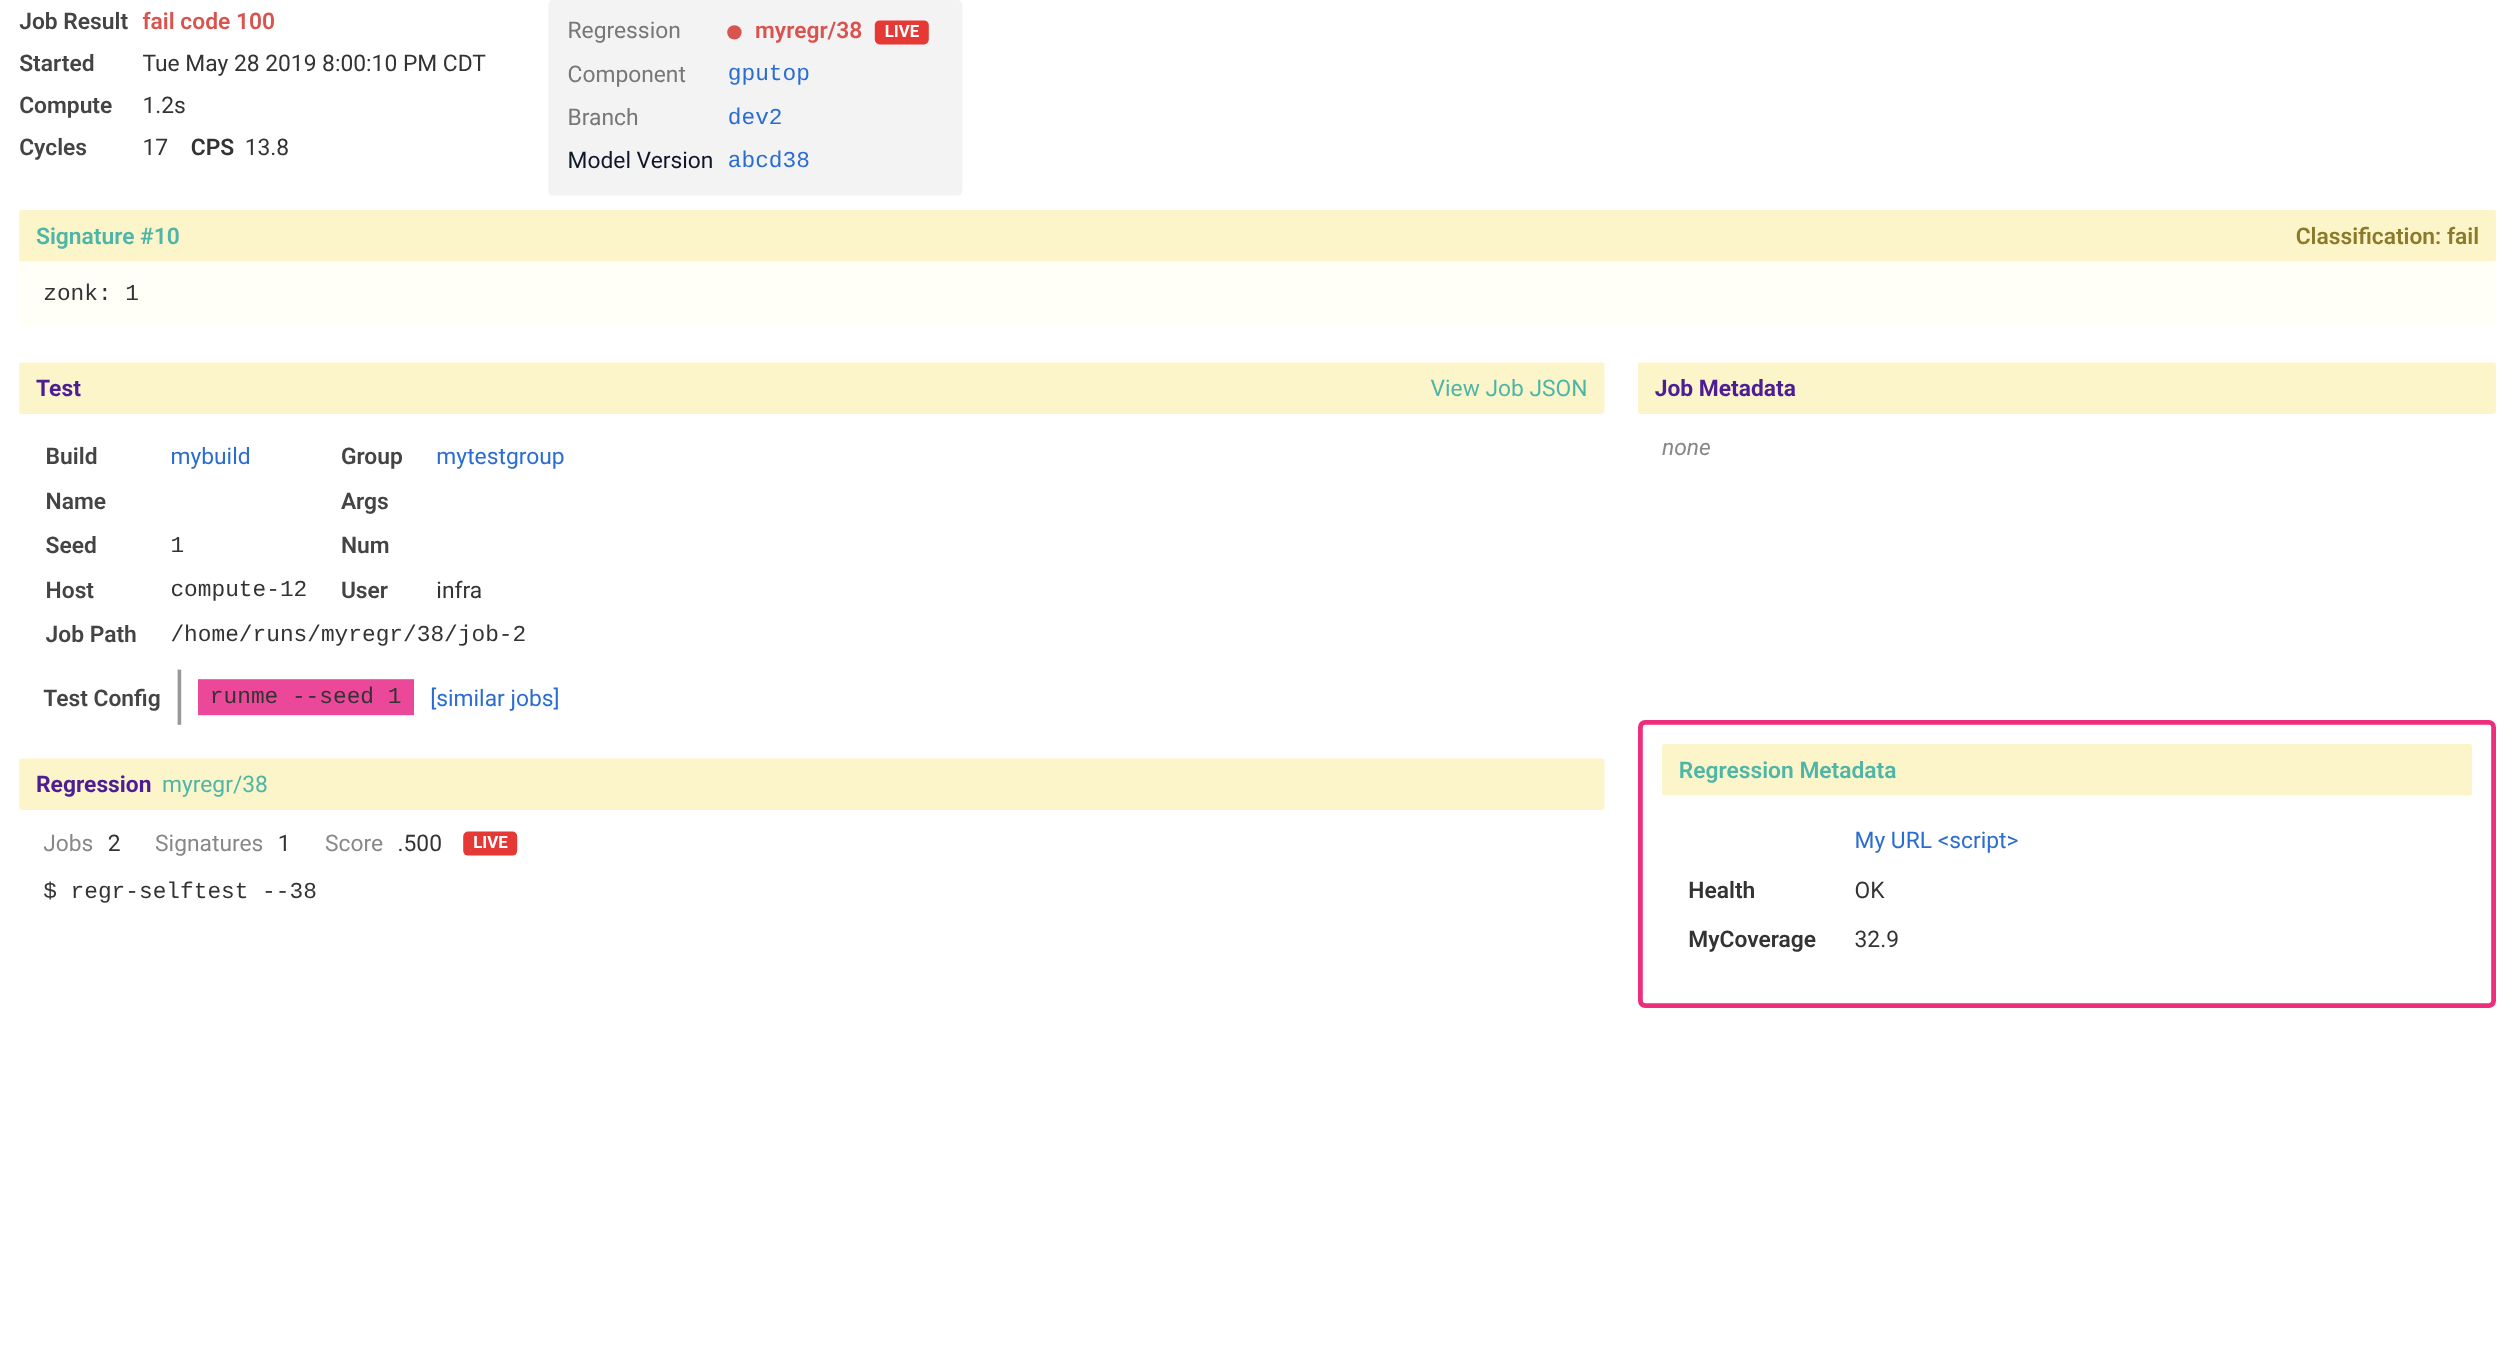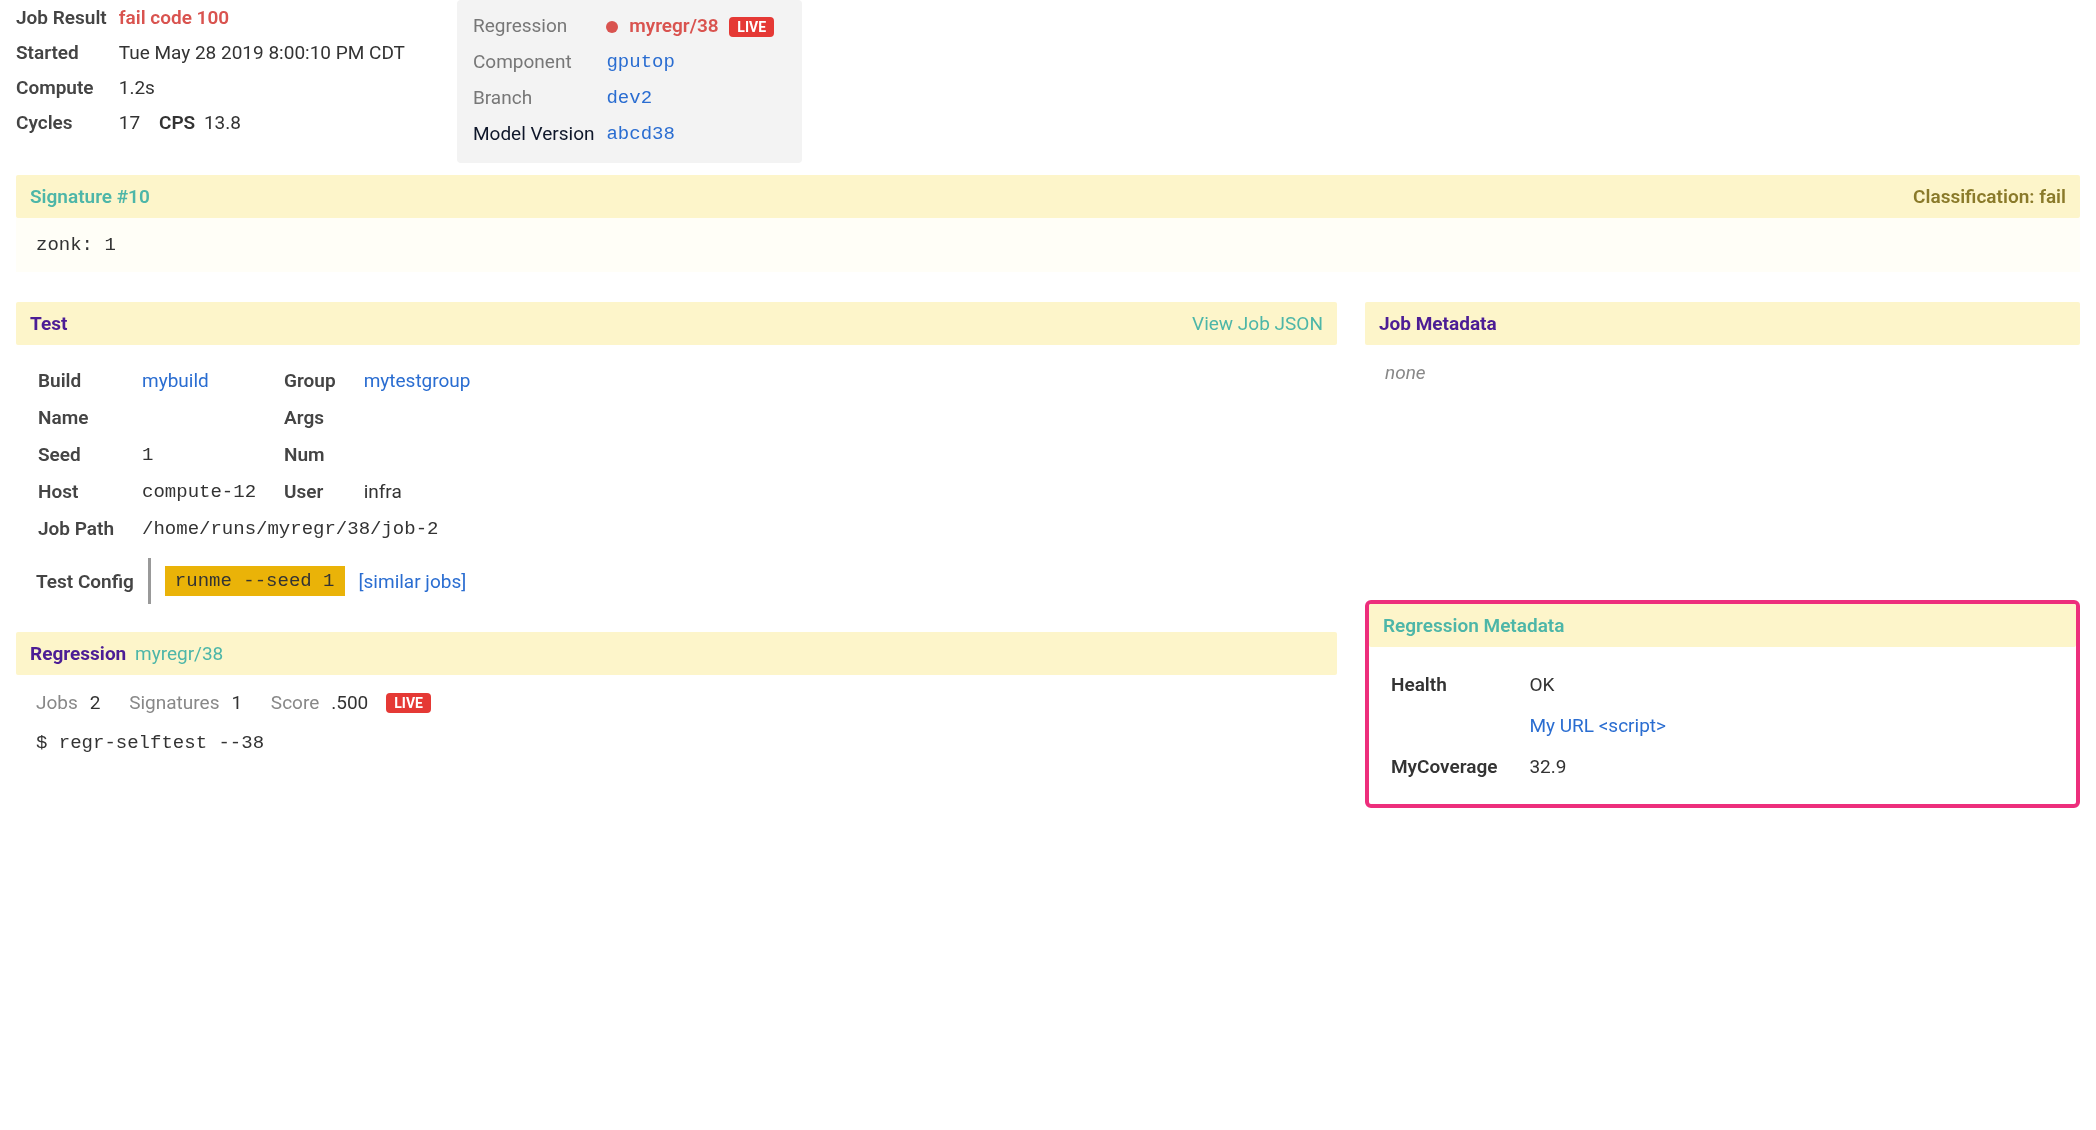--- a/index.html
+++ b/index.html
@@ -68,33 +68,33 @@
   .col-main { flex: 0 0 64%; }
   .col-side { flex: 1; }
 
   .test-grid td { padding: 6px 26px 6px 0; vertical-align: middle; }
   .test-grid td.key { font-weight: 600; color: #444; white-space: nowrap; }
 
   .config-row { display: flex; align-items: center; gap: 14px; margin-top: 10px; }
   .config-row .bar { width: 3px; height: 46px; background: #999; }
   .config-label { font-weight: 600; color: #444; }
   .cmd-box {
-    background: #eab308;
+    background: #ec4899;
     padding: 4px 10px;
     font-family: "SFMono-Regular", Consolas, "Liberation Mono", Menlo, monospace;
   }
 
   .meta-row { display: flex; align-items: center; gap: 12px; flex-wrap: wrap; }
   .meta-row .lbl { color: #888; }
   .meta-row .val { color: #333; }
 
   .highlight-box {
     border: 4px solid #ed2e7c;
     border-radius: 6px;
-    padding: 0;
+    padding: 16px;
   }
   .meta-grid td { padding: 8px 30px 8px 0; }
 </style>
 </head>
 <body>
 
 <div class="top-wrap">
   <table class="kv-table">
     <tbody>
         <tr>
@@ -248,26 +248,26 @@
 
     <div class="highlight-box">
       <div class="panel" style="margin-top:0;">
         <div class="panel-header">
           <a class="link-teal" style="font-weight:600;">Regression Metadata</a>
         </div>
         <div class="panel-body">
           <table class="meta-grid">
             <tbody>
                 <tr>
+              <td></td>
+              <td><a class="link">My URL &lt;script&gt;</a></td>
+            </tr>
+            <tr>
               <td style="font-weight:600;">Health</td>
               <td>OK</td>
-            </tr>
-            <tr>
-              <td></td>
-              <td><a class="link">My URL &lt;script&gt;</a></td>
             </tr>
             <tr>
               <td style="font-weight:600;">MyCoverage</td>
               <td>32.9</td>
             </tr>
           </tbody>
             </table>
         </div>
       </div>
     </div>

